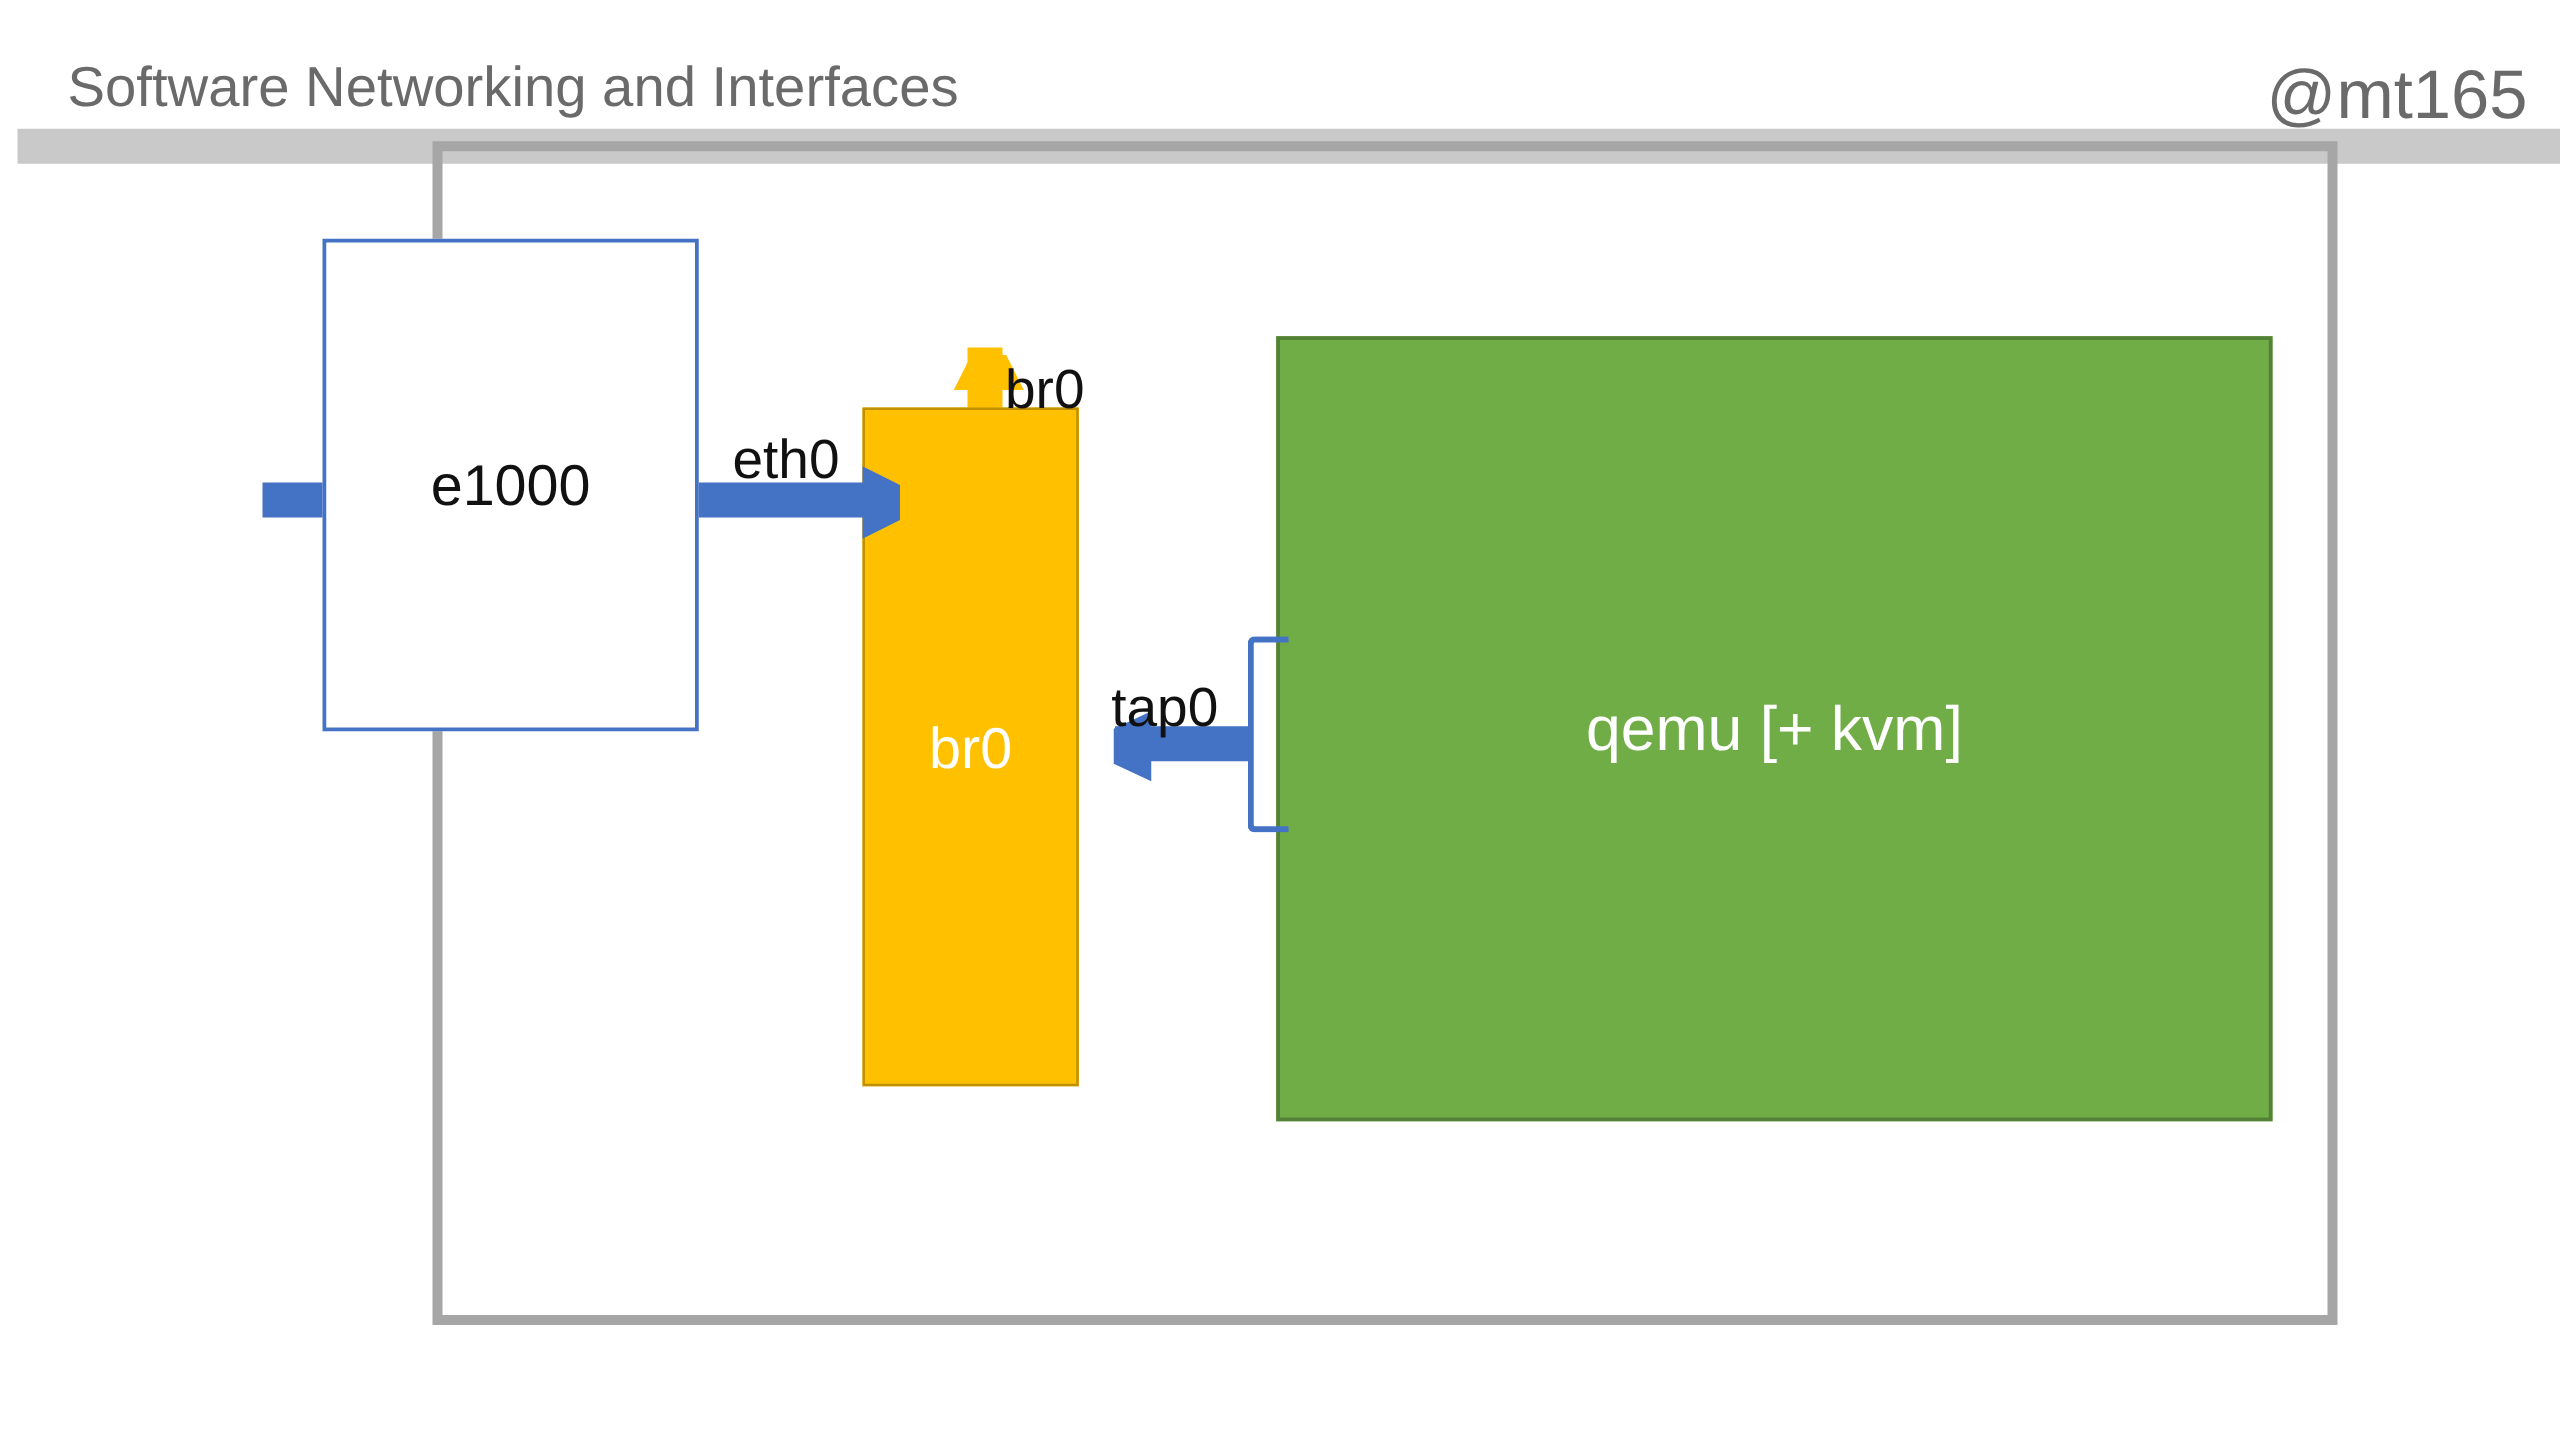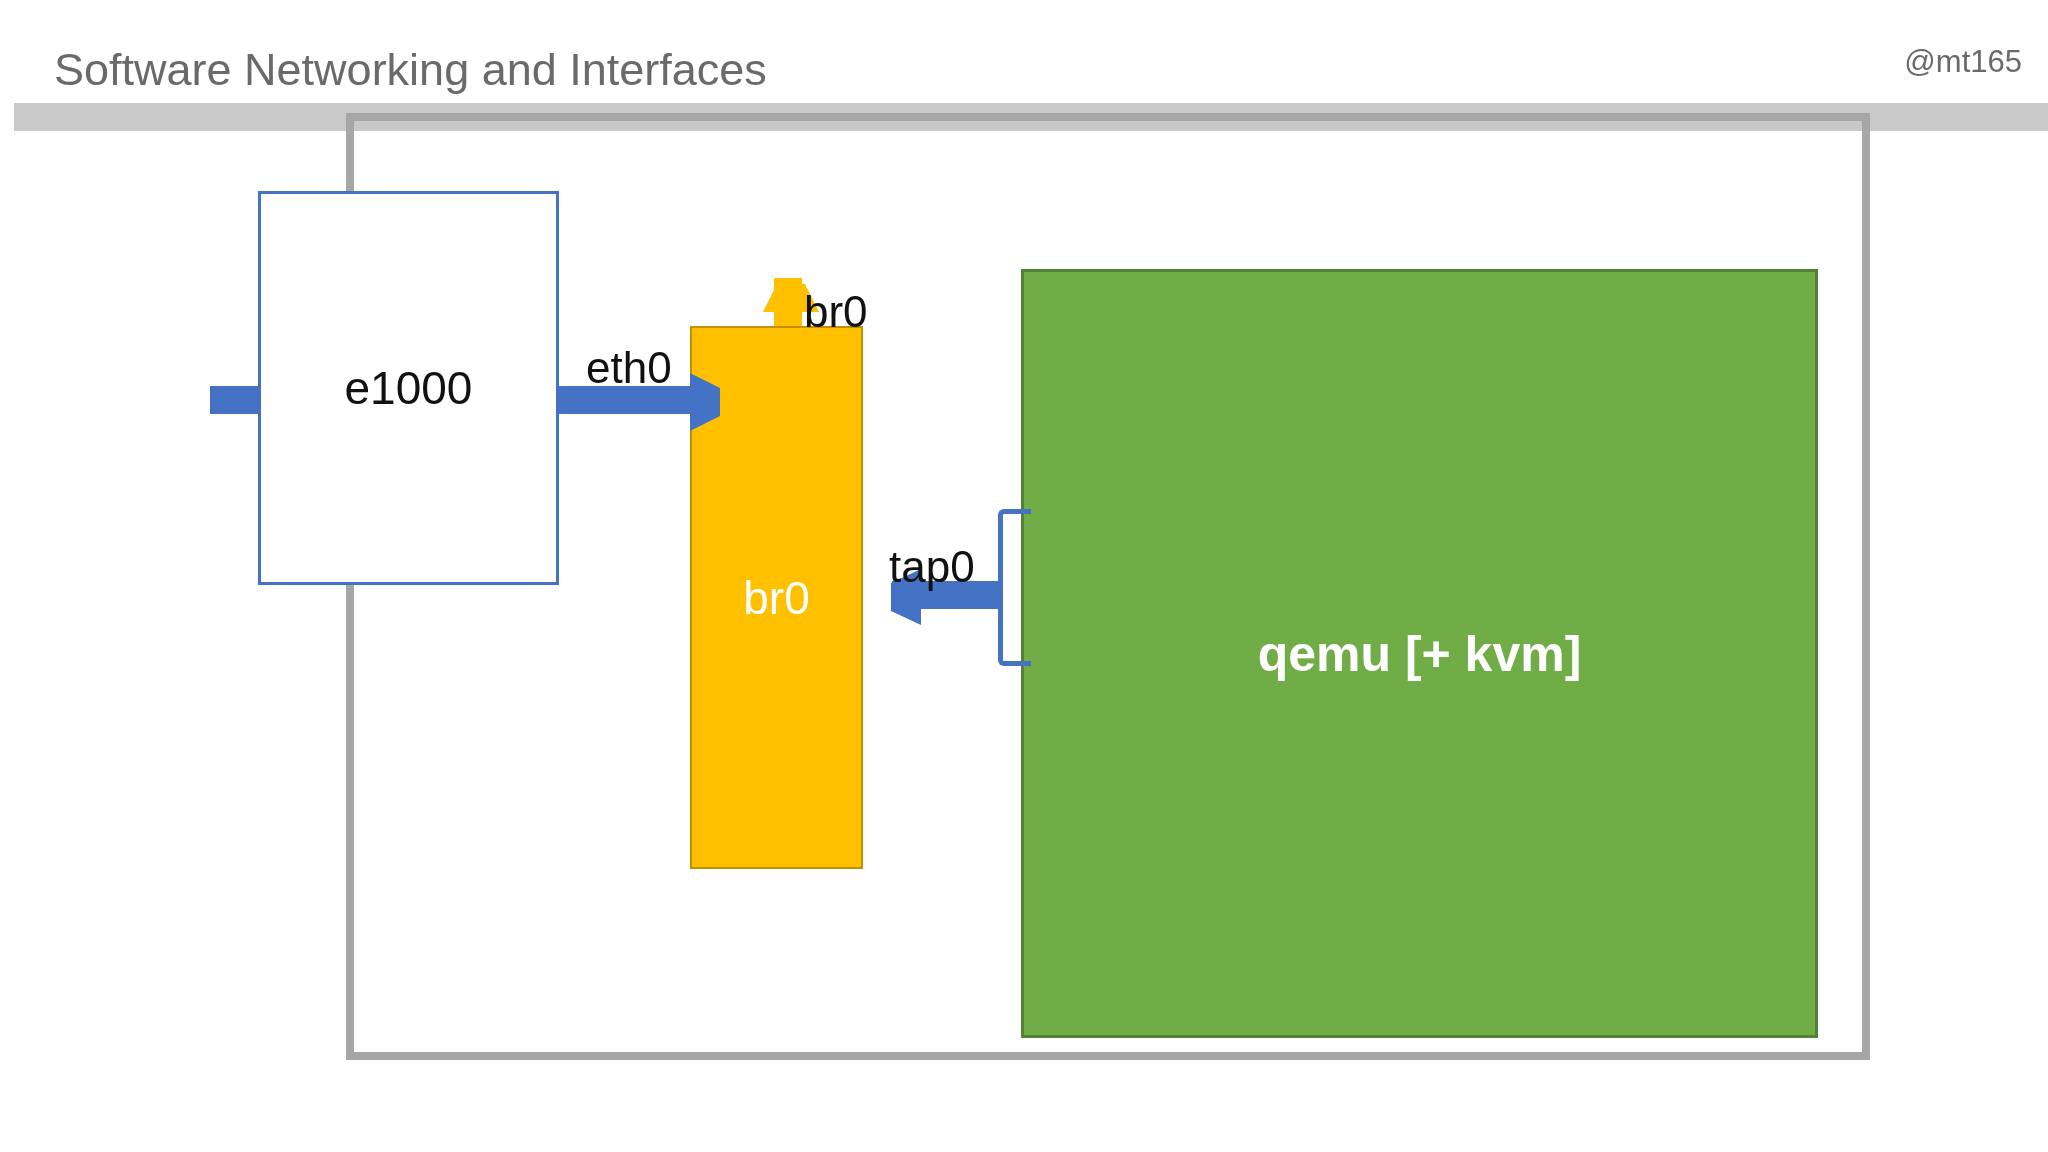--- a/index.html
+++ b/index.html
@@ -17,21 +17,21 @@
 
   
   .slide-title {
     position: absolute; left: 26px; top: 16px;
     font-size: 45px; line-height: 1.15;
     color: var(--header_text, #6a6a6a);
     letter-spacing: 0px;
   }
   .author-handle {
     position: absolute; right: 26px; top: 16px;
-    font-size: 31px; line-height: 1.15;
+    font-size: 55px; line-height: 1.15;
     color: var(--header_text, #6a6a6a);
     text-align: center;
   }
   .header-divider {
     position: absolute; left: 0; top: 89px;
     width: 2048px; height: 2px;
     background: var(--divider, #c9c9c9);
   }
 
   
@@ -57,25 +57,24 @@
 
   .bridge-box {
     left: 676px; top: 312px; width: 173px; height: 543px;
     background: var(--orange, #ffc000);
     border: 2px solid var(--orange_border, #bf9000);
     z-index: 2;
   }
   .bridge-box .node-label { font-size: 46px; color: #ffffff; }
 
   .vm-box {
-    left: 1007px; top: 255px; width: 797px; height: 769px;
+    left: 1007px; top: 255px; width: 797px; height: 628px;
     background: var(--green, #70ad47);
     border: 3px solid var(--green_border, #538135);
     z-index: 2;
-    font-weight: bold;
   }
   .vm-box .node-label { font-size: 50px; color: #ffffff; }
 
   
   .hline, .vline { position: absolute; background: var(--blue, #4472c4); }
 
   .uplink-stub { left: 196px; top: 372px; width: 49px; height: 5px; z-index: 1; }
 
   .eth0-line { left: 545px; top: 372px; width: 133px; height: 5px; z-index: 4; }
   .eth0-head {

